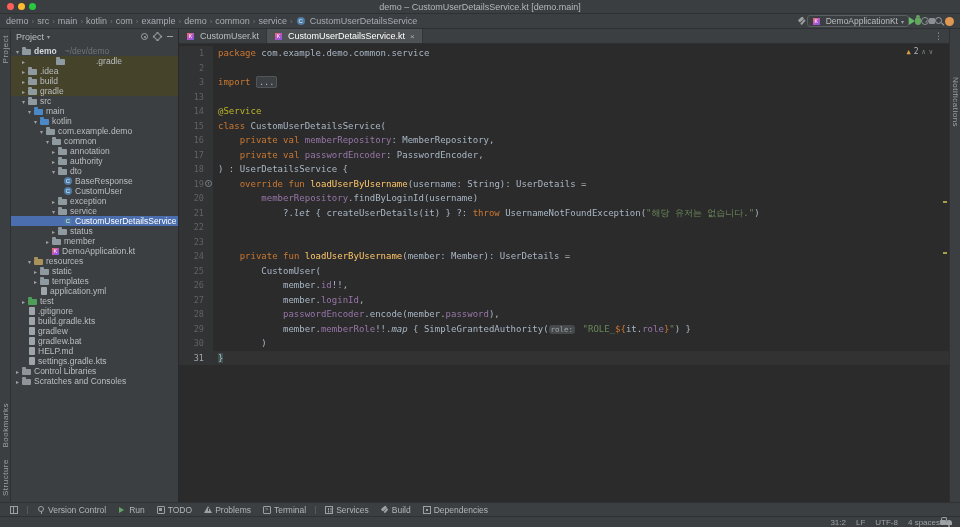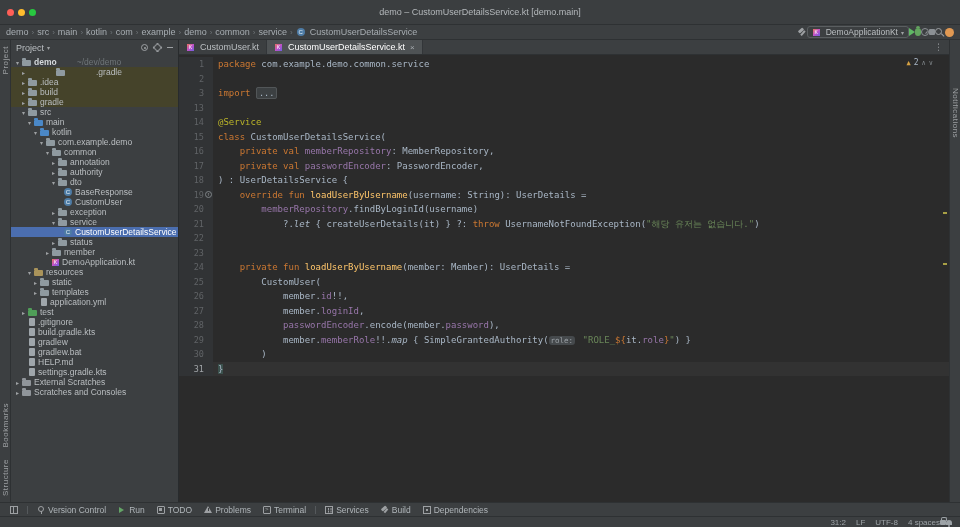--- a/index.html
+++ b/index.html
@@ -1,21 +1,21 @@
 <!DOCTYPE html>
 <html><head>
 <meta charset="utf-8">
 <style>
   *{margin:0;padding:0;box-sizing:border-box;cursor:default}
   html,body{width:960px;height:527px;overflow:hidden}
   body{font-family:"Liberation Sans",sans-serif;background:#2b2b2b;color:#a9b7c6}
   .app{width:960px;height:527px;display:flex;flex-direction:column;background:#2b2b2b}
 
   
-  .titlebar{height:25px;background:#3b3e40;border-bottom:1px solid #2e3133;display:flex;align-items:center;position:relative;flex:none}
+  .titlebar{height:14px;background:#3b3e40;border-bottom:1px solid #2e3133;display:flex;align-items:center;position:relative;flex:none}
   .lights{display:flex;gap:4px;margin-left:7px;z-index:2}
   .light{width:7px;height:7px;border-radius:50%}
   .title{position:absolute;left:0;right:0;text-align:center;font-size:9px;color:#b4b8bb}
 
   
   .navbar{height:15px;background:#3c3f41;border-bottom:1px solid #2e3133;display:flex;align-items:center;padding:0 6px;flex:none}
   .crumbs{display:flex;align-items:center;gap:3px;font-size:9px;color:#a7adb2;flex:1;min-width:0;overflow:hidden;white-space:nowrap}
   .crumb{display:flex;align-items:center;gap:2px}
   .crumb-sep{color:#6e7478;font-size:8px}
   .nav-right{display:flex;align-items:center;flex:none}
@@ -55,21 +55,21 @@
   .gearic{width:7px;height:7px;border:1px solid #9da0a3;border-radius:50%;position:relative;box-shadow:0 -3px 0 -2px #9da0a3,0 3px 0 -2px #9da0a3,3px 0 0 -2px #9da0a3,-3px 0 0 -2px #9da0a3}
   .hideline{width:6px;height:1.5px;background:#9da0a3}
   .tree{flex:1;overflow:hidden;padding-top:2px}
   .trow{display:flex;align-items:center;height:10px;font-size:8.5px;color:#bbbfc2;white-space:nowrap;overflow:hidden}
   .trow.sel{background:#4b6eaf}
   .trow.sel .tlabel,.trow.sel .thint{color:#fff}
   .trow.exc{background:#45432a}
   .chev{width:7px;flex:none;font-size:6px;color:#9da0a3;text-align:center}
   .tlabel{margin-left:0}
   .tbold{font-weight:bold;color:#d5d9dc}
-  .thint{color:#6f7579;margin-left:20px}
+  .thint{color:#6f7579;margin-left:8px}
 
   
   .ti{width:9px;height:8px;margin:0 3px 0 1px;position:relative;flex:none;display:inline-block}
   .tfold{height:6px;border-radius:1px;margin-top:1px}
   .tfold::before{content:"";position:absolute;top:-2px;left:0;width:4px;height:2px;border-radius:1px 1px 0 0;background:inherit}
   .tfile{width:6px;height:8px;background:#9fa6ab;border-radius:1px;margin-left:2px}
   .tclass{width:8px;height:8px;border-radius:50%;background:#4e7ca6}
   .tclass::after{content:"C";position:absolute;left:0;right:0;top:0;bottom:0;text-align:center;font-size:6px;line-height:8px;color:#e8f2f8;font-family:"Liberation Sans",sans-serif}
   .tkot{width:7px;height:7px;background:linear-gradient(135deg,#e8735c,#c052c9 50%,#6d5fe0)}
   .tkot::after{content:"K";position:absolute;left:0;right:0;top:0;bottom:0;text-align:center;font-size:5px;line-height:7px;color:#fff;font-family:"Liberation Sans",sans-serif}
@@ -385,21 +385,21 @@
             <span class="tlabel">HELP.md</span>
           </div>
           <div class="trow" style="padding-left: 9px;">
             <span class="chev"></span>
             <span class="ti tfile"></span>
             <span class="tlabel">settings.gradle.kts</span>
           </div>
           <div class="trow" style="padding-left: 3px;">
             <span class="chev">▸</span>
             <span class="ti tfold" style="background: rgb(144, 149, 154);"></span>
-            <span class="tlabel">External Scratches</span>
+            <span class="tlabel">Control Libraries</span>
           </div>
           <div class="trow" style="padding-left: 3px;">
             <span class="chev">▸</span>
             <span class="ti tfold" style="background: rgb(144, 149, 154);"></span>
             <span class="tlabel">Scratches and Consoles</span>
           </div>
         </div>
     </div>
 
     <div class="editor-col">

